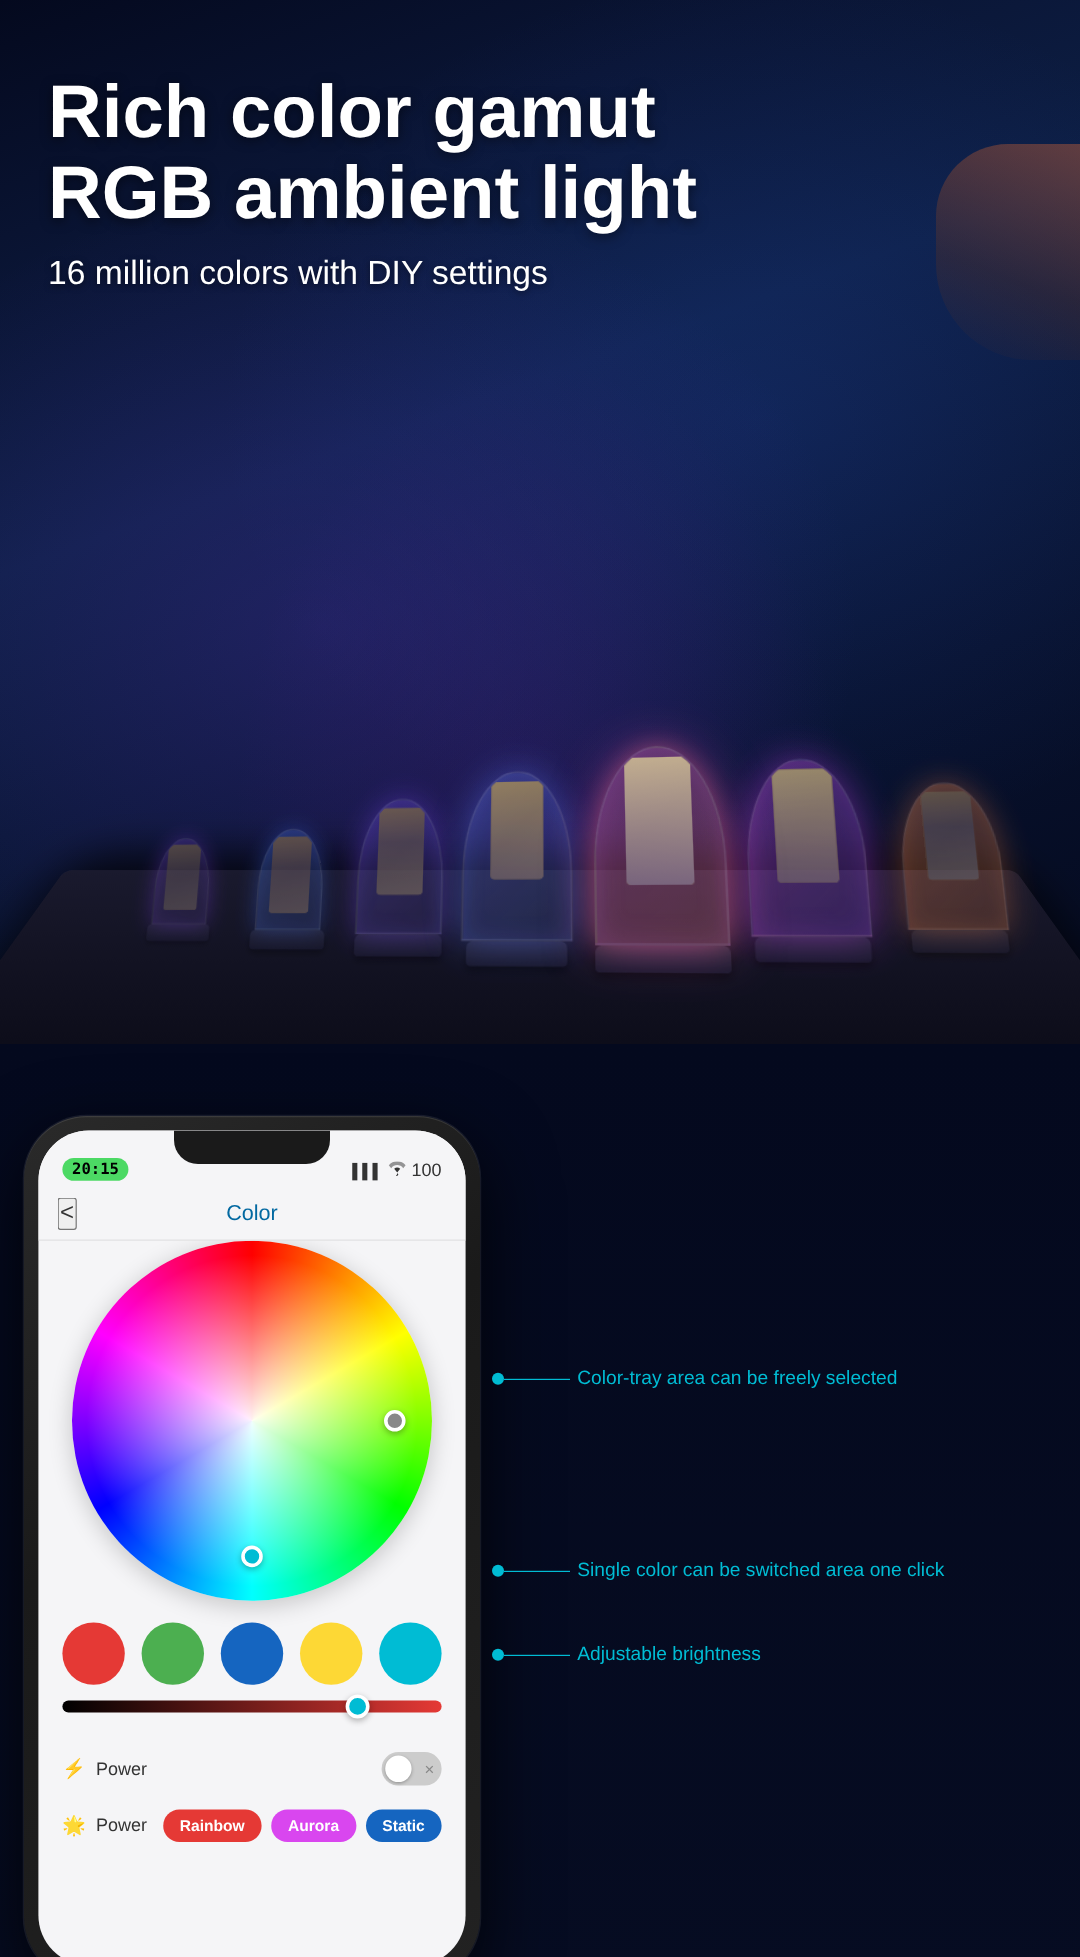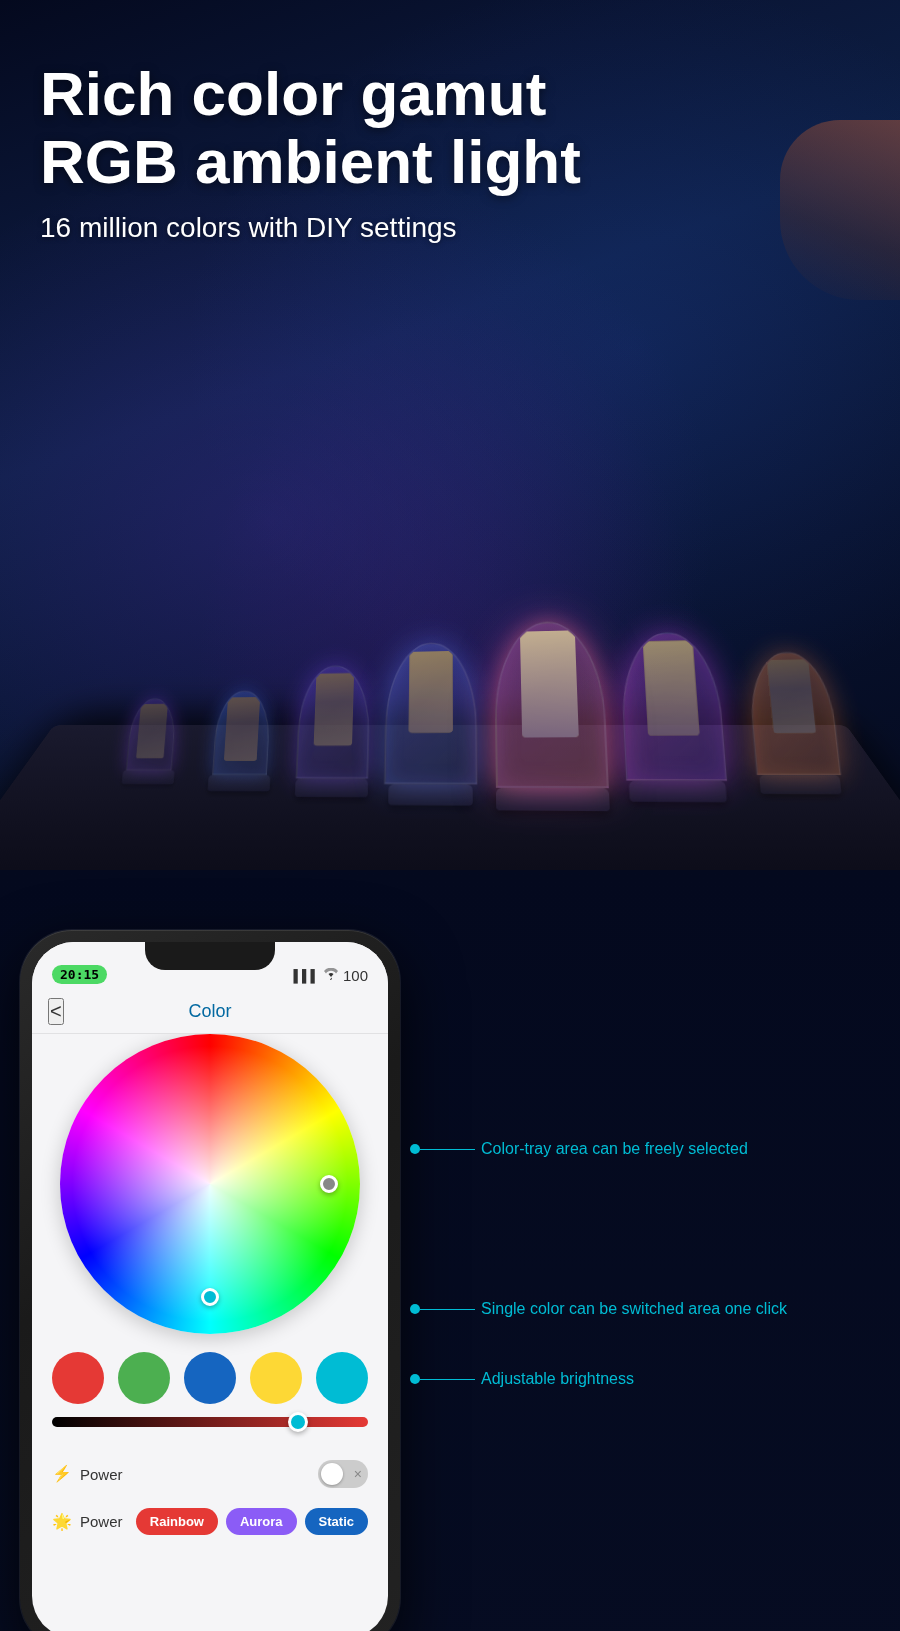--- a/index.html
+++ b/index.html
@@ -503,21 +503,21 @@
       cursor: pointer;
       text-align: center;
     }
 
     .mode-btn-rainbow {
       background: #e53935;
       color: white;
     }
 
     .mode-btn-aurora {
-      background: #8b5cf6;
+      background: #d946ef;
       color: white;
     }
 
     .mode-btn-static {
       background: #1565c0;
       color: white;
     }
 
     
     .annotations {

